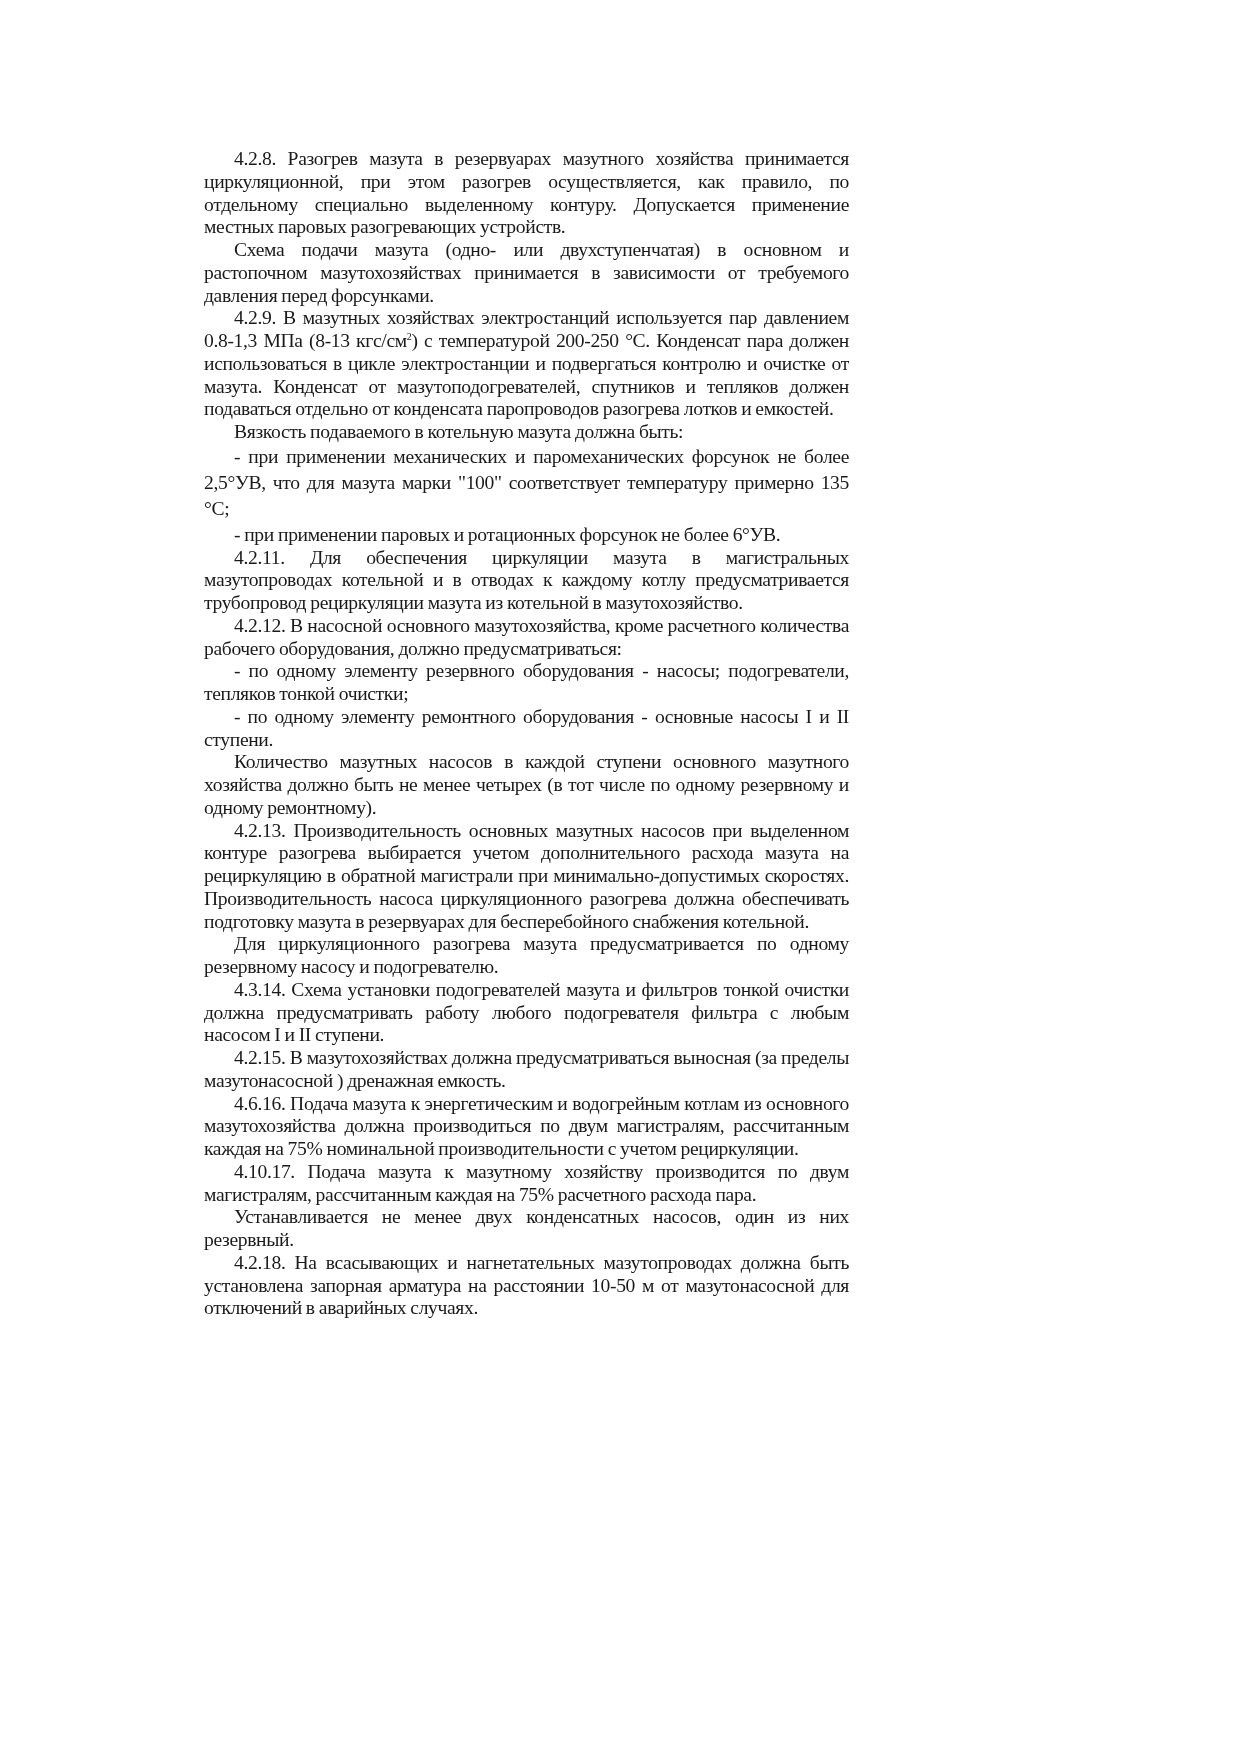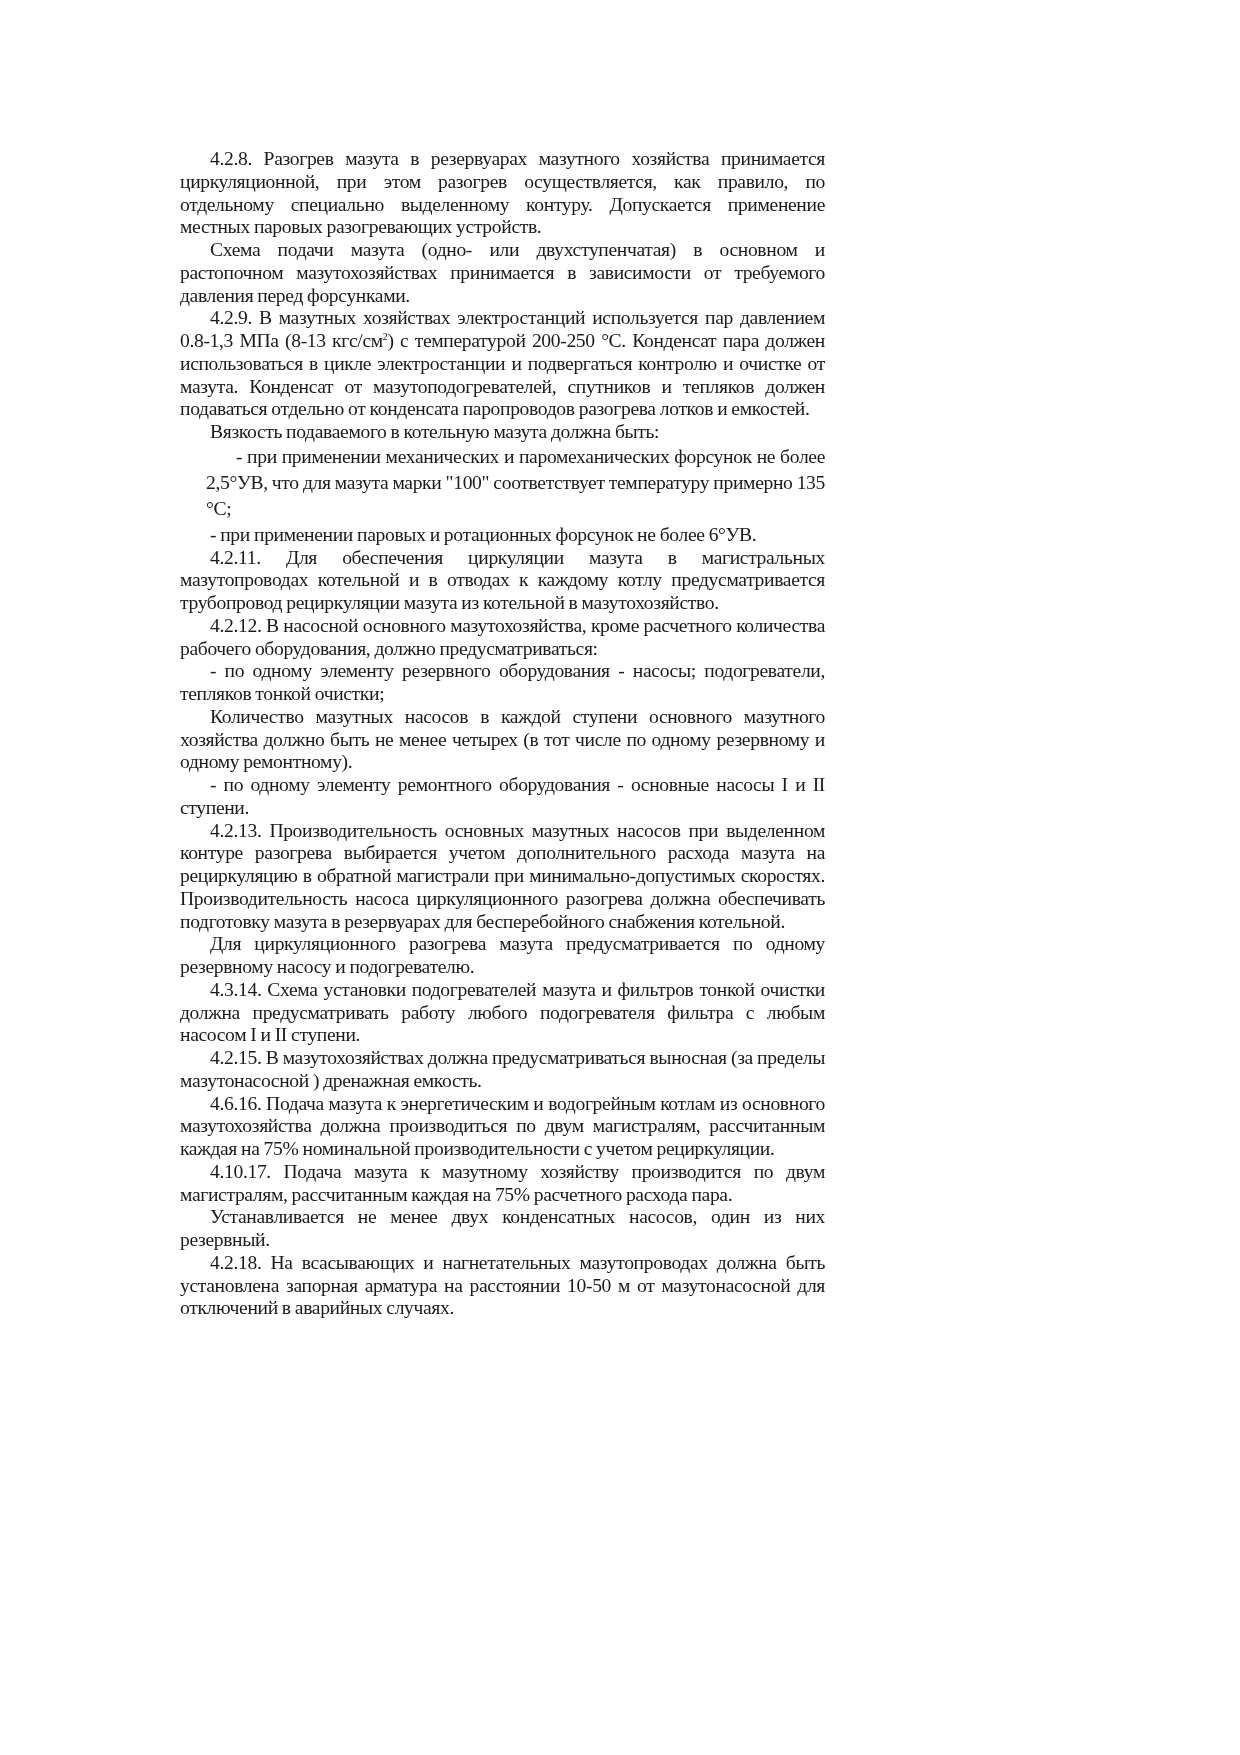--- a/index.html
+++ b/index.html
@@ -1,51 +1,51 @@
 <!DOCTYPE html>
 <html><head>
 <meta charset="utf-8">
 <style>
   html, body { margin: 0; padding: 0; background: #ffffff; }
   body { width: 1240px; height: 1755px; position: relative; overflow: hidden; }
   .page {
     position: absolute;
-    left: 180px;
+    left: 204px;
     top: 148px;
     width: 645px;
     font-family: "Liberation Serif", "DejaVu Serif", serif;
     font-size: 19.6px;
     line-height: 22.75px;
     color: #1a1a1a;
     letter-spacing: -0.35px;
     word-spacing: -0.5px;
   }
   .p {
     margin: 0;
     text-indent: 30px;
     text-align: justify;
   }
-  .p.tall { line-height: 26px; margin-bottom: 2px; margin-left: 26px; }
+  .p.tall { line-height: 26px; margin-bottom: 2px; }
   sup { font-size: 10px; line-height: 0; vertical-align: 7px; }
 </style>
 </head>
 <body>
 
 <div class="page">
   <p class="p">4.2.8. Разогрев мазута в резервуарах мазутного хозяйства принимается циркуляционной, при этом разогрев осуществляется, как правило, по отдельному специально выделенному контуру. Допускается применение местных паровых разогревающих устройств.</p>
   <p class="p">Схема подачи мазута (одно- или двухступенчатая) в основном и растопочном мазутохозяйствах принимается в зависимости от требуемого давления перед форсунками.</p>
   <p class="p"><span>4.2.9. В мазутных хозяйствах электростанций используется пар давлением 0.8-1,3 МПа (8-13 кгс/см</span><sup>2</sup><span>) с температурой 200-250 °С. Конденсат пара должен использоваться в цикле электростанции и подвергаться контролю и очистке от мазута. Конденсат от мазутоподогревателей, спутников и тепляков должен подаваться отдельно от конденсата паропроводов разогрева лотков и емкостей.</span></p>
   <p class="p">Вязкость подаваемого в котельную мазута должна быть:</p>
   <p class="p tall">- при применении механических и паромеханических форсунок не более 2,5°УВ, что для мазута марки "100" соответствует температуру примерно 135 °С;</p>
   <p class="p">- при применении паровых и ротационных форсунок не более 6°УВ.</p>
   <p class="p">4.2.11. Для обеспечения циркуляции мазута в магистральных мазутопроводах котельной и в отводах к каждому котлу предусматривается трубопровод рециркуляции мазута из котельной в мазутохозяйство.</p>
   <p class="p">4.2.12. В насосной основного мазутохозяйства, кроме расчетного количества рабочего оборудования, должно предусматриваться:</p>
   <p class="p">- по одному элементу резервного оборудования - насосы; подогреватели, тепляков тонкой очистки;</p>
+  <p class="p">- по одному элементу ремонтного оборудования - основные насосы I и II ступени.</p>
   <p class="p">Количество мазутных насосов в каждой ступени основного мазутного хозяйства должно быть не менее четырех (в тот числе по одному резервному и одному ремонтному).</p>
-  <p class="p">- по одному элементу ремонтного оборудования - основные насосы I и II ступени.</p>
   <p class="p">4.2.13. Производительность основных мазутных насосов при выделенном контуре разогрева выбирается  учетом дополнительного расхода мазута на рециркуляцию в обратной магистрали при минимально-допустимых скоростях. Производительность насоса циркуляционного разогрева должна обеспечивать подготовку мазута в резервуарах для бесперебойного снабжения котельной.</p>
   <p class="p">Для циркуляционного разогрева мазута предусматривается по одному резервному насосу и подогревателю.</p>
   <p class="p">4.3.14. Схема установки подогревателей мазута и фильтров тонкой очистки должна предусматривать работу любого подогревателя  фильтра с любым насосом I и II ступени.</p>
   <p class="p">4.2.15. В мазутохозяйствах должна предусматриваться выносная (за пределы мазутонасосной ) дренажная емкость.</p>
   <p class="p">4.6.16. Подача мазута к энергетическим и водогрейным котлам из основного мазутохозяйства должна производиться по двум магистралям, рассчитанным каждая на 75% номинальной производительности с учетом рециркуляции.</p>
   <p class="p">4.10.17. Подача мазута к мазутному хозяйству производится по двум магистралям, рассчитанным каждая на 75% расчетного расхода пара.</p>
   <p class="p">Устанавливается не менее двух конденсатных насосов, один из них резервный.</p>
   <p class="p">4.2.18. На всасывающих и нагнетательных мазутопроводах должна быть установлена запорная арматура на расстоянии 10-50 м от мазутонасосной для отключений в аварийных случаях.</p>
 </div>
 

